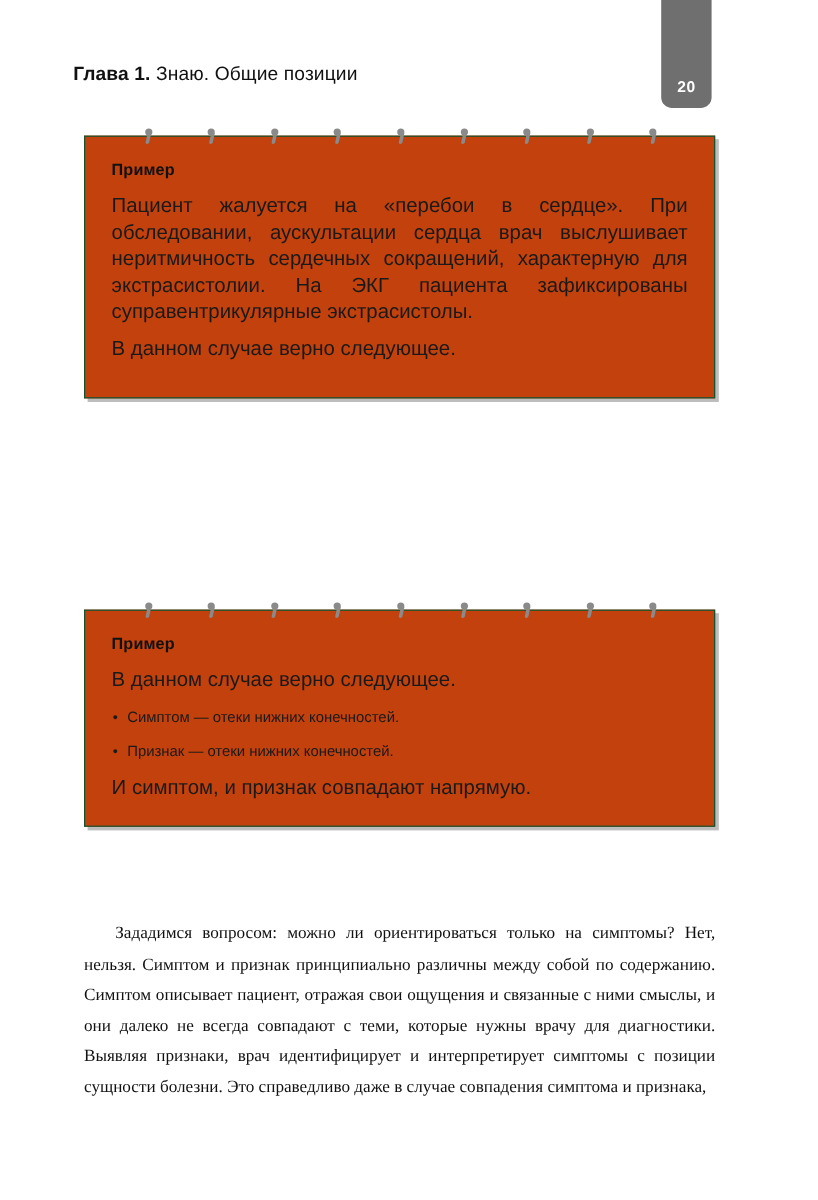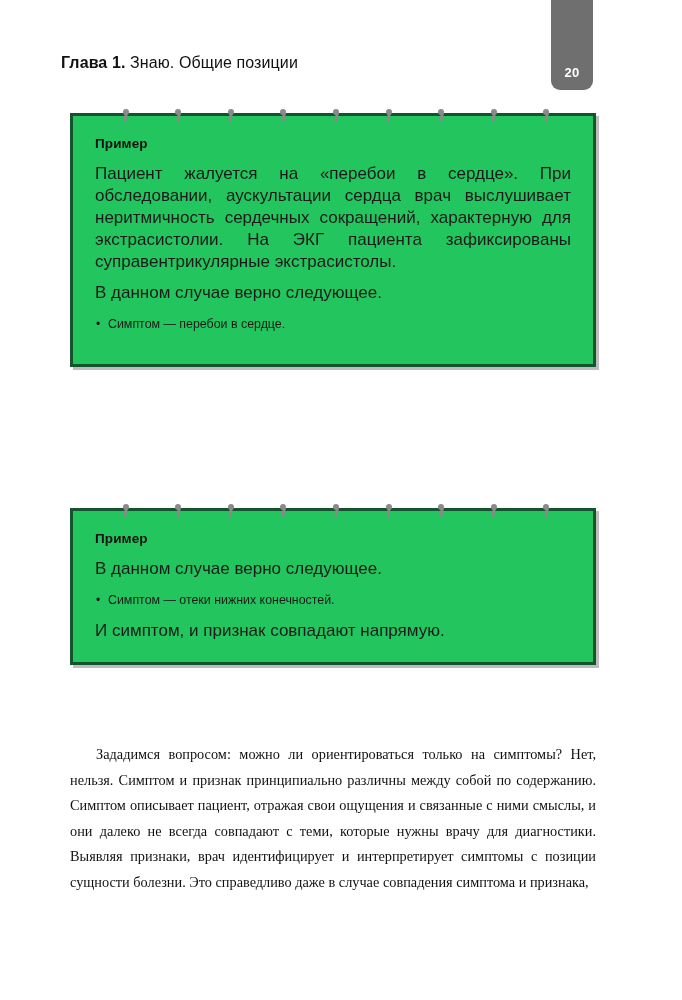--- a/index.html
+++ b/index.html
@@ -32,22 +32,22 @@
     padding-bottom:10px;
     box-sizing:border-box;
     font-size:13px; font-weight:bold;
     letter-spacing:0.3px;
   }
 
   
   .example-box {
     position:absolute;
     left:70px; width:526px;
-    border:3px solid #14532d;
-    background:#22c55e;
+    border:1px solid #14532d;
+    background:#c2410c;
     box-sizing:border-box;
     box-shadow:4px 4px 0 -1px rgba(0,0,0,0.0), 3px 3px 0 0 #bdbdbd;
     padding:20px 22px 20px 22px;
   }
   #box1 { top:113px; }
   #box2 { top:508px; }
 
   .pins {
     position:absolute;
     left:0; right:0; top:-7px;
@@ -100,21 +100,21 @@
   .ex-list li::before {
     content:"\2022";
     position:absolute; left:1px; top:0;
     font-size:12px; color:#1a1a1a;
   }
 
   
   .body-para {
     position:absolute;
     left:70px; width:526px;
-    top:742px;
+    top:766px;
     font-family:"Liberation Serif", serif;
     font-size:14.3px;
     line-height:25.6px;
     text-align:justify;
     text-indent:26px;
     color:#111;
   }
 </style>
 </head>
 <body>
@@ -165,21 +165,20 @@
         </span>
         <span class="pin" style="left: 469.4px;">
           <span class="head"></span>
           <span class="body-n"></span>
         </span>
       </div>
     <div class="ex-title">Пример</div>
     <p class="ex-para">Пациент жалуется на «перебои в сердце». При обследовании, аускультации сердца врач выслушивает неритмичность сердечных сокращений, характерную для экстрасистолии. На ЭКГ пациента зафиксированы суправентрикулярные экстрасистолы.</p>
     <p class="ex-para">В данном случае верно следующее.</p>
     <ul class="ex-list">
-      <li>Симптом — перебои в сердце.</li>
     </ul>
   </div>
 
   <div class="example-box" id="box2">
     <div class="pins">
         <span class="pin" style="left: 48.6px;">
           <span class="head"></span>
           <span class="body-n"></span>
         </span>
         <span class="pin" style="left: 101.2px;">
@@ -212,19 +211,20 @@
         </span>
         <span class="pin" style="left: 469.4px;">
           <span class="head"></span>
           <span class="body-n"></span>
         </span>
       </div>
     <div class="ex-title">Пример</div>
     <p class="ex-para">В данном случае верно следующее.</p>
     <ul class="ex-list">
       <li>Симптом — отеки нижних конечностей.</li>
+      <li>Признак — отеки нижних конечностей.</li>
     </ul>
     <p class="ex-para">И симптом, и признак совпадают напрямую.</p>
   </div>
 
   <div class="body-para">Зададимся вопросом: можно ли ориентироваться только на симптомы? Нет, нельзя. Симптом и признак принципиально различны между собой по содержанию. Симптом описывает пациент, отражая свои ощущения и связанные с ними смыслы, и они далеко не всегда совпадают с теми, которые нужны врачу для диагностики. Выявляя признаки, врач идентифицирует и интерпретирует симптомы с позиции сущности болезни. Это справедливо даже в случае совпадения симптома и признака,</div>
 
 </div>
 
 </body></html>

